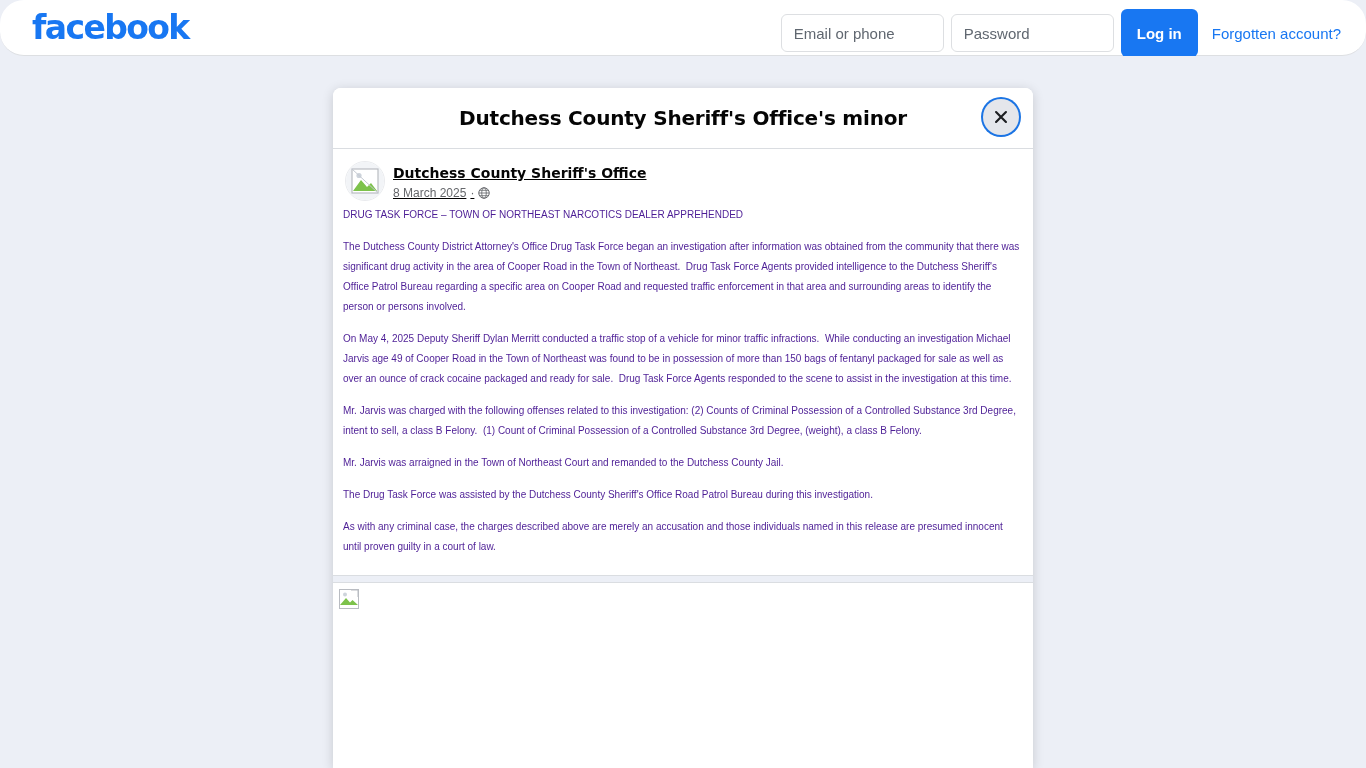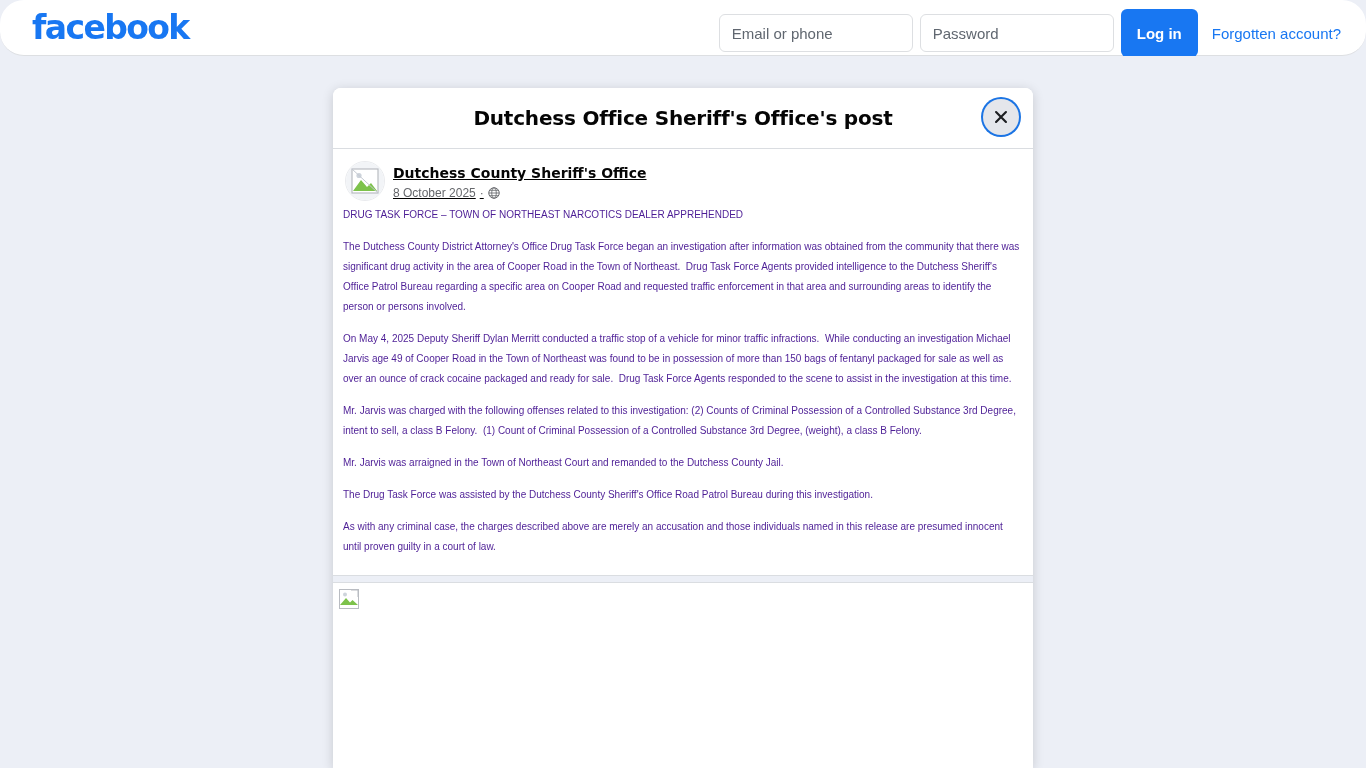--- a/index.html
+++ b/index.html
@@ -39,21 +39,21 @@
   }
   #login-area {
     position: absolute;
     right: 10px;
     top: 9px;
     display: flex;
     align-items: center;
     gap: 0px;
   }
   .login-input {
-    width: 194px;
+    width: 163px;
     height: 38px;
     box-sizing: border-box;
     border: 1px solid #dddfe2;
     border-radius: 6px;
     padding: 18px 12px;
     font-family: "Liberation Sans", sans-serif;
     font-size: 15px;
     color: #1c1e21;
     background: #ffffff;
     outline: none;
@@ -227,21 +227,21 @@
     <button id="login-button">Log in</button>
     <a id="forgot-link" href="#">Forgotten account?</a>
   </div>
 </div>
 
 <div id="page-bg"></div>
 
 <div id="modal">
 
   <div id="modal-header">
-    <div id="modal-title">Dutchess Office Sheriff's Office's post</div>
+    <div id="modal-title">Dutchess County Sheriff's Office's minor</div>
     <button id="close-button">
       <span>
         <svg width="18" height="18" viewBox="0 0 20 20" aria-hidden="true">
           <path d="M4.5 4.5 L15.5 15.5 M15.5 4.5 L4.5 15.5" stroke="#1c1e21" stroke-width="2.4" stroke-linecap="round" fill="none"></path>
         </svg>
       </span>
     </button>
   </div>
 
   <div id="post-scroll">
@@ -252,21 +252,21 @@
           <rect x="0" y="0" width="38" height="38" fill="#f2f4f7"></rect>
           <rect x="6" y="7" width="26" height="24" fill="#ffffff" stroke="#b9bcc2" stroke-width="1.2"></rect>
           <path d="M7 29 L15 18 L21 25 L25 21 L31 29 Z" fill="#7dc24b"></path>
           <circle cx="13" cy="13.5" r="2.6" fill="#cdd3db"></circle>
           <path d="M6 7 L32 31" stroke="#c3c8d0" stroke-width="1" fill="none"></path>
         </svg>
       </div>
       <div id="post-author-block">
         <div id="post-author">Dutchess County Sheriff's Office</div>
         <div id="post-meta">
-          <span>8 October 2025</span>
+          <span>8 March 2025</span>
           <span class="dot">·</span>
           <span>
             <svg width="12" height="12" viewBox="0 0 16 16" aria-hidden="true" style="display:block">
               <circle cx="8" cy="8" r="7" fill="none" stroke="#65676b" stroke-width="1.3"></circle>
               <ellipse cx="8" cy="8" rx="3" ry="7" fill="none" stroke="#65676b" stroke-width="1.1"></ellipse>
               <path d="M1.2 8 H14.8 M2.2 4.4 H13.8 M2.2 11.6 H13.8" stroke="#65676b" stroke-width="1.1" fill="none"></path>
             </svg>
           </span>
         </div>
       </div>

